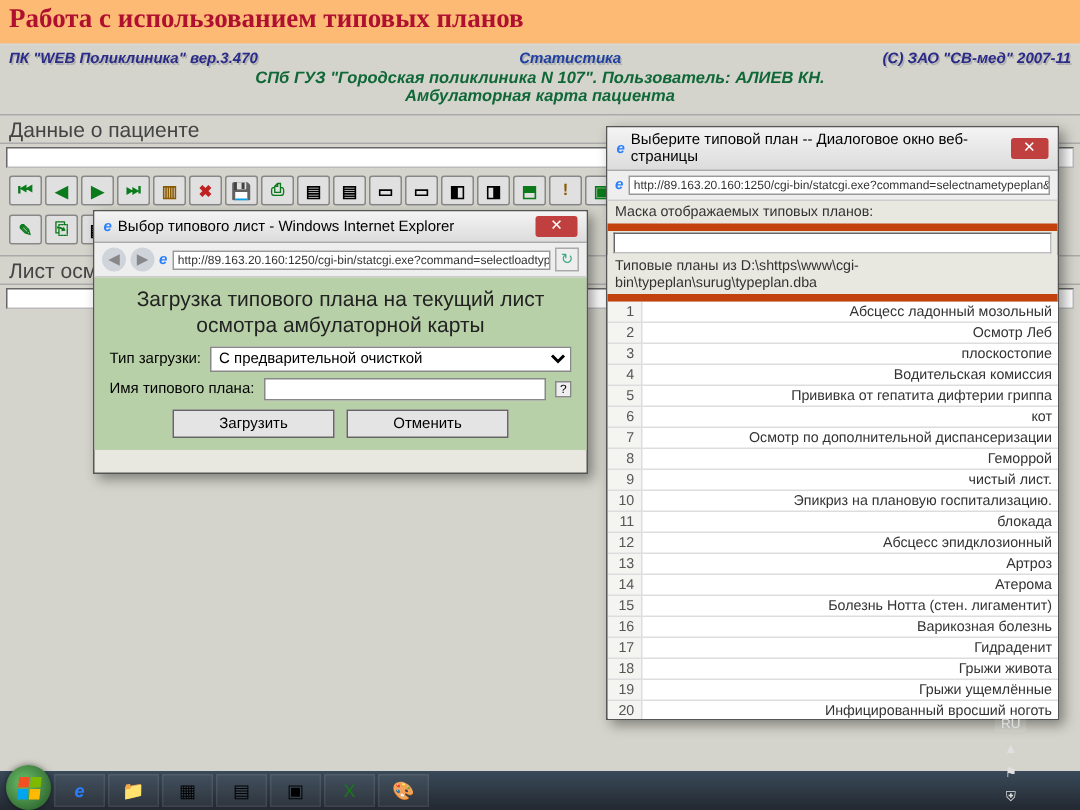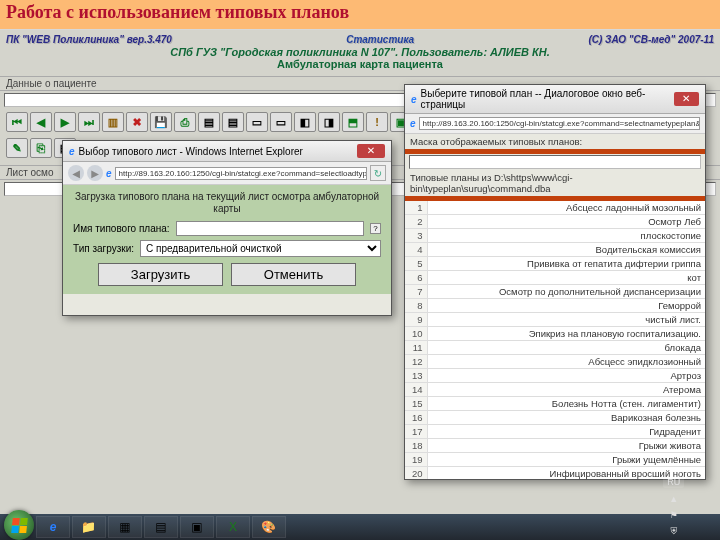--- a/index.html
+++ b/index.html
@@ -3,44 +3,44 @@
 <meta charset="utf-8">
 <style>
   * { box-sizing: border-box; margin: 0; padding: 0; }
   body { width: 720px; height: 540px; font-family: Arial, sans-serif; font-size: 10px; background: #d8d8d8; position: relative; overflow: hidden; }
   .slide-title { font-family: "Times New Roman", serif; font-size: 18px; font-weight: bold; color: #b01030; padding: 2px 6px 6px; background: #fdba74; }
   .app-area { position: absolute; top: 30px; left: 0; right: 0; bottom: 26px; background: #d4d4cc; }
   .header { padding: 4px 6px 2px; }
   .header-row1 { display: flex; justify-content: space-between; font-style: italic; font-weight: bold; font-size: 10px; color: #2a2a88; text-shadow: 1px 1px 0 #b0b0b0; }
   .header-center { color: #2040a0; font-weight: bold; }
   .header-row2 { text-align: center; color: #106838; font-style: italic; font-weight: bold; font-size: 11px; margin-top: 1px; }
-  .header-row3 { text-align: center; color: #106838; font-weight: bold; font-size: 11px; }
-  .section-label { background: #d4d4cc; border: 1px solid #aaa; border-left: none; border-right: none; padding: 1px 6px; color: #444; font-size: 10px; margin-top: 4px; }
+  .header-row3 { text-align: center; color: #106838; font-style: italic; font-weight: bold; font-size: 11px; }
+  .section-label { background: #d4d4cc; border: 1px solid #aaa; border-left: none; border-right: none; padding: 1px 6px; color: #444; font-size: 14px; margin-top: 4px; }
   .toolbar { display: flex; gap: 2px; padding: 3px 6px; flex-wrap: wrap; }
   .tbtn { width: 22px; height: 20px; background: #e0e0e0; border: 1px solid #888; border-radius: 2px; display: flex; align-items: center; justify-content: center; font-size: 11px; cursor: pointer; font-weight: bold; }
   .toolbar2 { display: flex; gap: 2px; padding: 3px 6px; }
   .field-row { border: 1px inset #bbb; background: #fff; height: 14px; margin: 2px 4px; }
 
   
   .dialog { position: absolute; background: #e8e8e0; border: 1px solid #555; box-shadow: 3px 3px 8px rgba(0,0,0,0.4); }
   .dlg1 { left: 62px; top: 140px; width: 330px; height: 176px; }
   .dtitle { background: linear-gradient(#f4f4f4,#dcdcdc); padding: 3px 6px; font-size: 10px; display: flex; align-items: center; gap: 4px; border-bottom: 1px solid #aaa; }
   .dtitle .spacer { flex: 1; }
   .dtitle .close { width: 28px; height: 14px; background: #c04040; color: #fff; text-align: center; line-height: 13px; border-radius: 2px; cursor: pointer; font-size: 10px; }
   .url-row { display: flex; align-items: center; gap: 3px; padding: 3px 5px; background: #eee; border-bottom: 1px solid #ccc; }
   .url-box { flex: 1; background: #fff; border: 1px solid #999; padding: 1px 3px; font-size: 8px; color: #333; white-space: nowrap; overflow: hidden; }
   .dlg-body { background: #b8d0a8; padding: 6px 10px 8px; }
-  .dlg-body .caption { text-align: center; font-size: 10px; color: #222; margin-bottom: 6px; line-height: 1.2; }
+  .dlg-body .caption { text-align: center; font-size: 14px; color: #222; margin-bottom: 6px; line-height: 1.2; }
   .dlg-body .frow { display: flex; align-items: center; gap: 6px; font-size: 10px; margin-bottom: 4px; }
   .dlg-body select, .dlg-body input { font-size: 10px; padding: 1px; }
   .dlg-body select { flex: 1; background: #fff; border: 1px solid #888; }
   .dlg-body .name-input { flex: 1; background: #fff; border: 1px solid #888; height: 15px; }
   .help { width: 11px; height: 11px; background: #eee; border: 1px solid #888; text-align: center; line-height: 10px; font-size: 8px; cursor: pointer; }
   .dlg-btns { display: flex; gap: 8px; justify-content: center; margin-top: 6px; }
-  .dlg-btns button { width: 125px; padding: 3px 0; font-size: 13px; background: #e4e4e4; border: 1px solid #666; cursor: pointer; }
+  .dlg-btns button { width: 108px; padding: 3px 0; font-size: 10px; background: #e4e4e4; border: 1px solid #666; cursor: pointer; }
 
   
   .dlg2 { left: 404px; top: 84px; width: 302px; height: 396px; display: flex; flex-direction: column; }
   .list-wrap { flex: 1; overflow-y: auto; background: #fff; }
   .list-wrap::-webkit-scrollbar { width: 14px; }
   .list-wrap::-webkit-scrollbar-track { background: #e8e8e8; }
   .list-wrap::-webkit-scrollbar-thumb { background: #c0c0c0; border: 1px solid #999; }
   .grp-label { padding: 2px 5px; font-size: 9.5px; color: #333; background: #e8e8e0; border-bottom: 5px solid #c2410c; }
   table.plans { width: 100%; border-collapse: collapse; font-size: 9.5px; }
   table.plans td { border-bottom: 1px solid #ddd; padding: 1px 4px; color: #333; text-align: right; }
@@ -125,51 +125,51 @@
   <div class="url-row">
     <span class="nav-ar">◀</span>
     <span class="nav-ar">▶</span>
     <span class="ie-icon">e</span>
     <div class="url-box">http://89.163.20.160:1250/cgi-bin/statcgi.exe?command=selectloadtypeplan&amp;user=%B0%</div>
     <span class="refresh">↻</span>
   </div>
   <div class="dlg-body">
     <div class="caption">Загрузка типового плана на текущий лист осмотра амбулаторной карты</div>
     <div class="frow">
-      <span>Имя типового плана:</span>
-      <div class="name-input"></div>
-      <span class="help">?</span>
-    </div>
-    <div class="frow">
       <span>Тип загрузки:</span>
       <select>
         <option>С предварительной очисткой</option>
       </select>
     </div>
+    <div class="frow">
+      <span>Имя типового плана:</span>
+      <div class="name-input"></div>
+      <span class="help">?</span>
+    </div>
     <div class="dlg-btns">
       <button>Загрузить</button>
       <button>Отменить</button>
     </div>
   </div>
 </div>
 
 <div class="dialog dlg2">
   <div class="dtitle">
     <span class="ie-icon">e</span>
     <span>Выберите типовой план -- Диалоговое окно веб-страницы</span>
     <span class="spacer"></span>
     <span class="close">✕</span>
   </div>
   <div class="url-row">
     <span class="ie-icon">e</span>
     <div class="url-box">http://89.163.20.160:1250/cgi-bin/statcgi.exe?command=selectnametypeplan&amp;mask=&amp;u</div>
   </div>
   <div class="grp-label">Маска отображаемых типовых планов:</div>
   <div class="field-row" style="margin:1px 4px"></div>
-  <div class="grp-label">Типовые планы из D:\shttps\www\cgi-bin\typeplan\surug\command.dba</div>
+  <div class="grp-label">Типовые планы из D:\shttps\www\cgi-bin\typeplan\surug\typeplan.dba</div>
   <div class="list-wrap">
     <table class="plans">
         <tbody id="plans-tbody">
           <tr>
             <td class="num">1</td>
             <td>Абсцесс ладонный мозольный</td>
           </tr>
           <tr>
             <td class="num">2</td>
             <td>Осмотр Леб</td>

